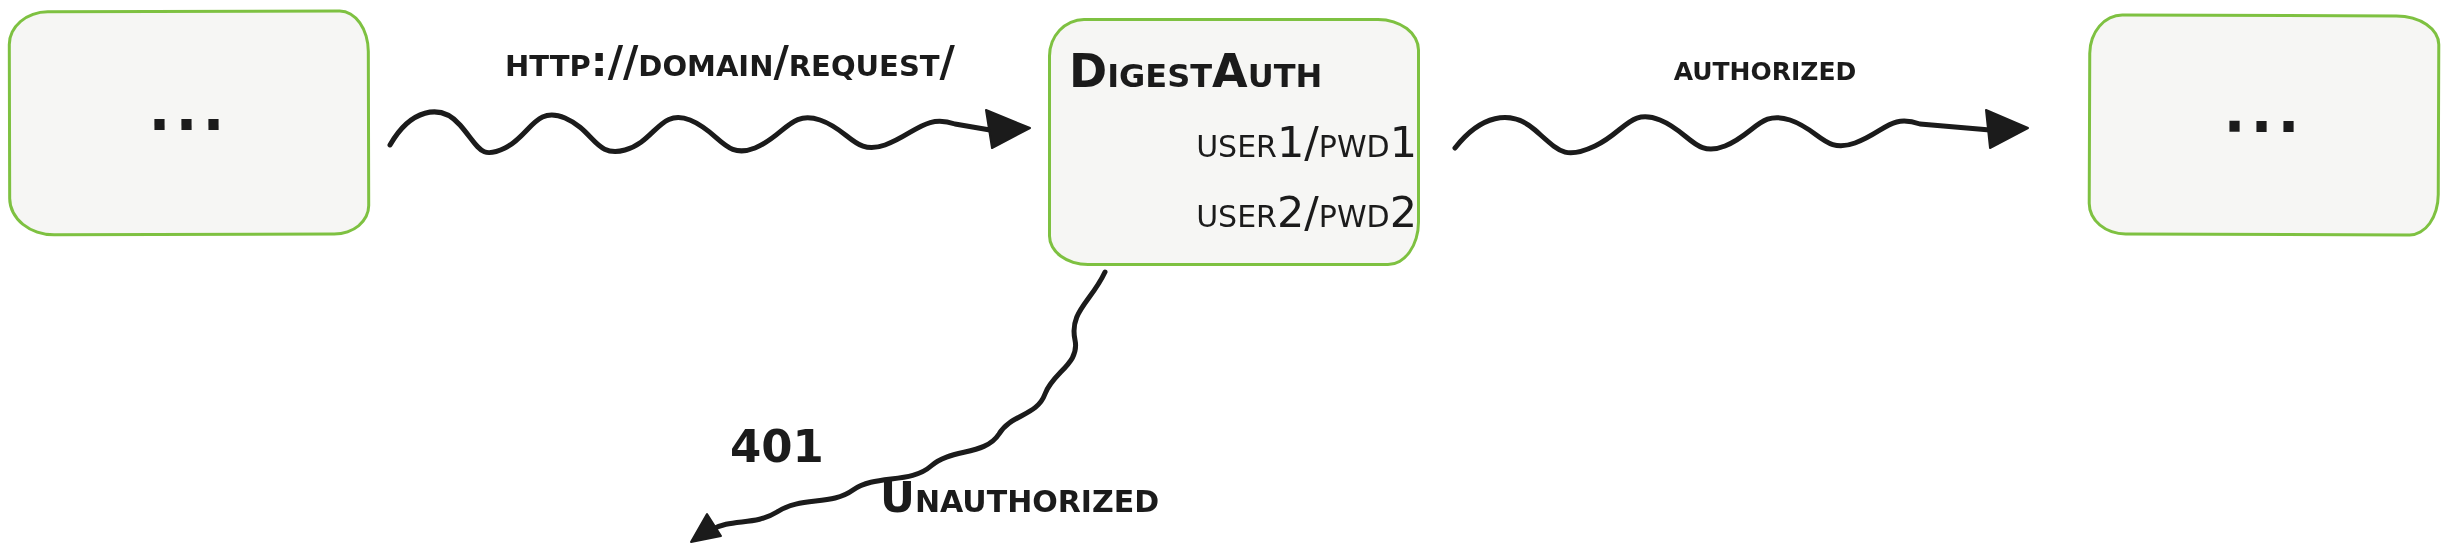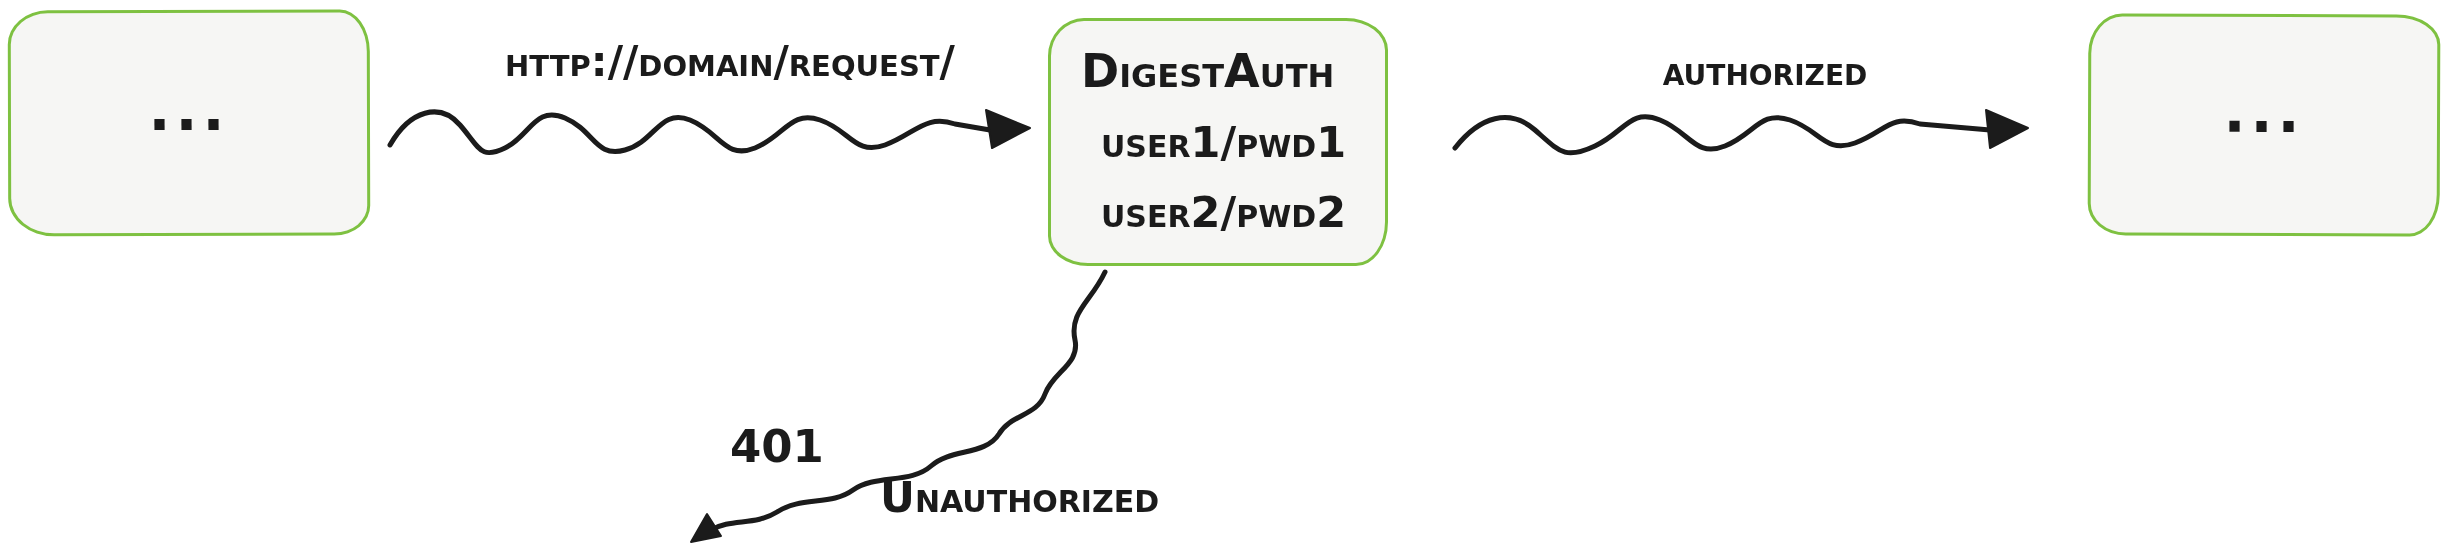--- a/index.html
+++ b/index.html
@@ -29,57 +29,57 @@
     left: 8px; top: 10px; width: 362px; height: 226px;
     border-radius: 40px 30px 36px 46px / 34px 42px 30px 38px;
     transform: rotate(-0.15deg);
   }
   .node-resource {
     left: 2088px; top: 14px; width: 352px; height: 222px;
     border-radius: 34px 44px 30px 38px / 40px 30px 42px 32px;
     transform: rotate(0.2deg);
   }
   .node-server {
-    left: 1048px; top: 18px; width: 340px; height: 248px;
+    left: 1048px; top: 18px; width: 372px; height: 248px;
     border-radius: 36px 42px 32px 40px / 38px 32px 44px 30px;
     display: block;
-    padding: 14px 0 0 30px;
+    padding: 14px 0 0 18px;
   }
   .dots {
     font-size: 58px;
     font-weight: 600;
     letter-spacing: 5px;
     line-height: 1;
     padding-bottom: 26px; 
   }
   .server-title {
     font-variant: small-caps;
     font-size: 46px;
     font-weight: 600;
     line-height: 72px;
   }
   .server-line {
     font-variant: small-caps;
     font-size: 43px;
-    font-weight: 700;
+    font-weight: 400;
     line-height: 70px;
-    text-align: left;
+    text-align: right;
     margin-left: 20px;
   }
 
   
   .edge-label {
     position: absolute;
     font-variant: small-caps;
     font-weight: 600;
     color: var(--ink, #1b1b1b);
     white-space: nowrap;
   }
   .lbl-request     { left: 450px; top: 12px;  width: 560px; text-align: center; font-size: 42px; margin-top: 25px; }
-  .lbl-authorized  { left: 1620px; top: 48px; width: 290px; text-align: center; font-size: 40px; }
+  .lbl-authorized  { left: 1620px; top: 48px; width: 290px; text-align: center; font-size: 35px; }
   .lbl-401         { left: 722px; top: 420px; width: 110px; text-align: left;   font-size: 45px; margin-left: 8px; }
   .lbl-unauth      { left: 880px; top: 472px; width: 330px; text-align: left;   font-size: 43px; }
 
   
   .edge-svg {
     position: absolute;
     color: var(--ink, #1b1b1b);
     overflow: visible;
   }
   .edge-path {

